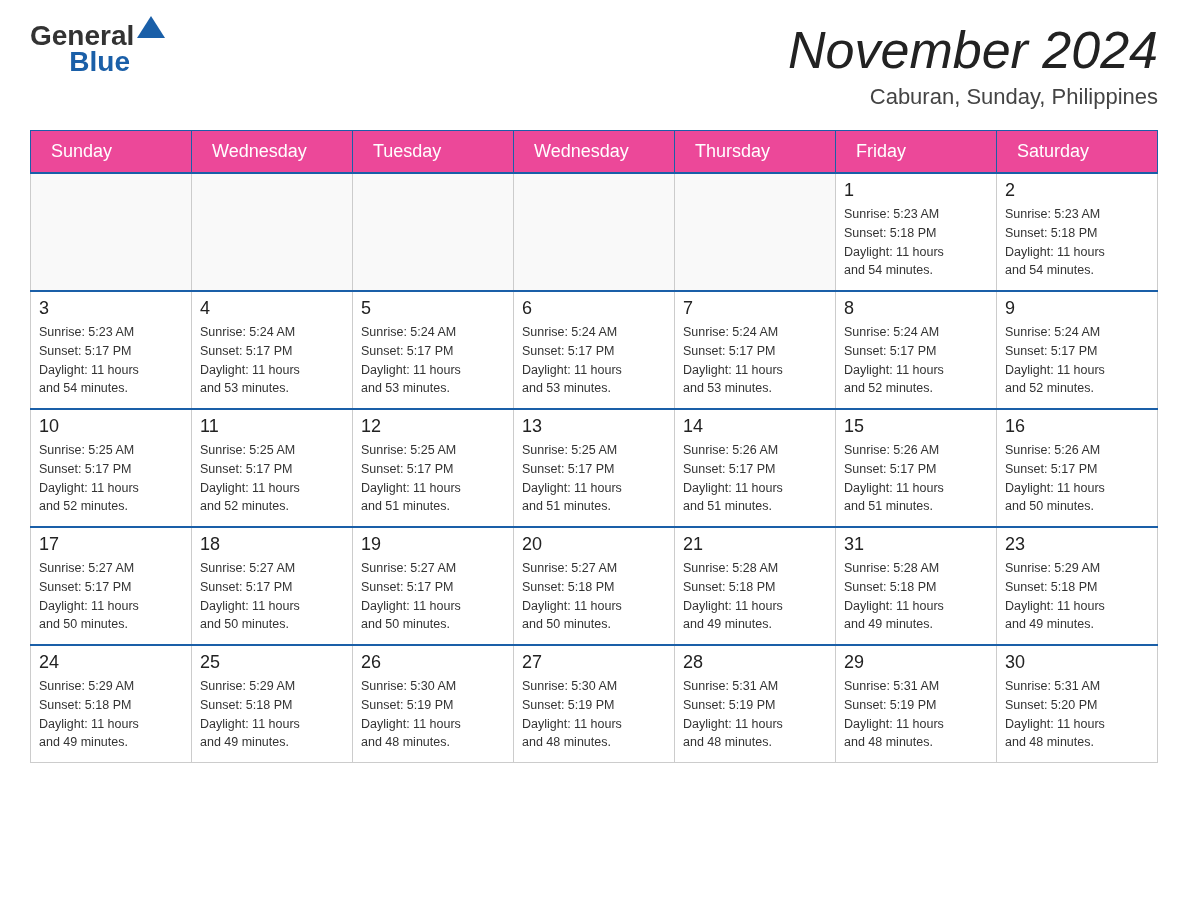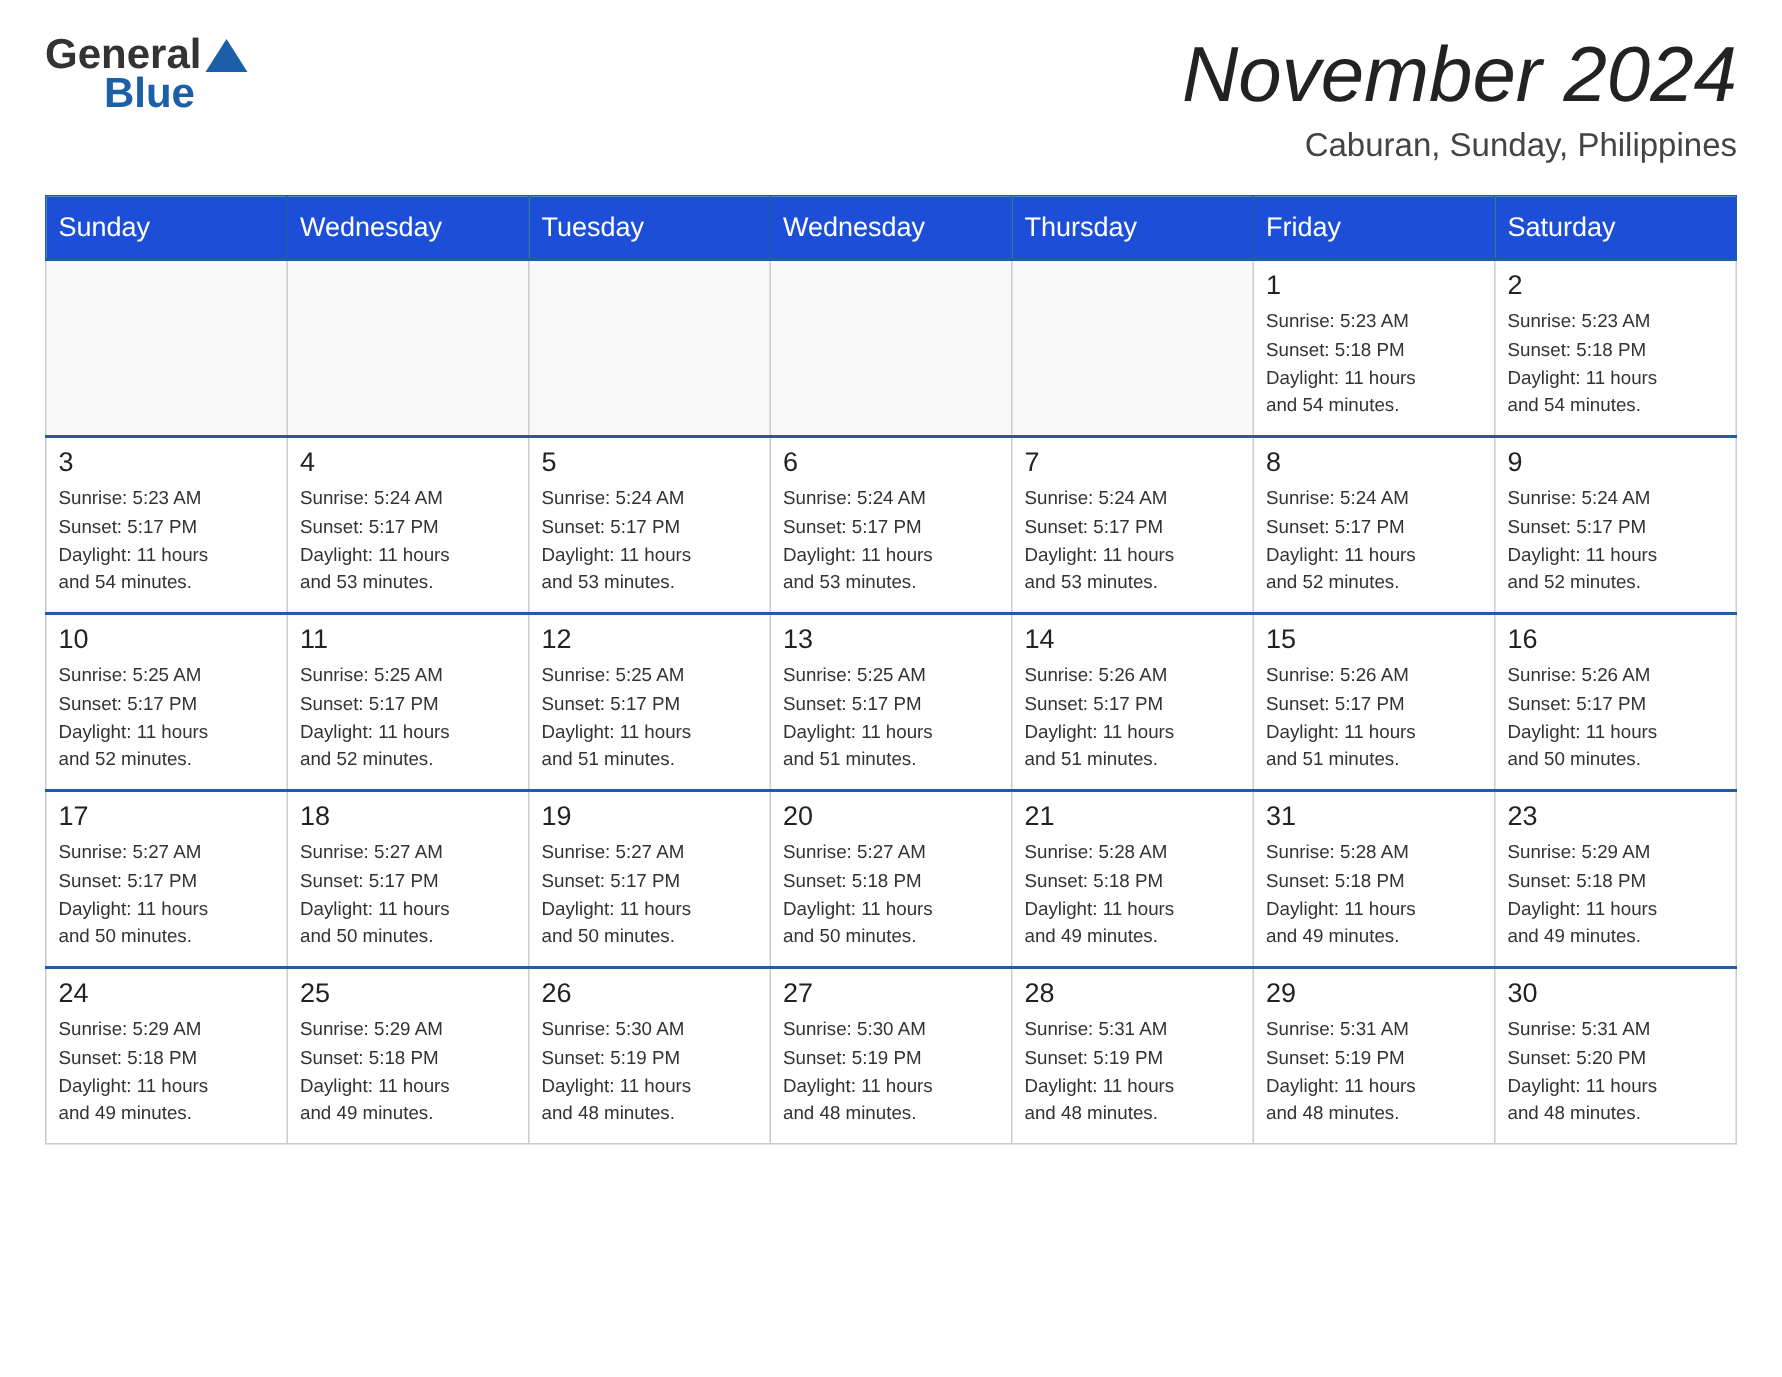--- a/index.html
+++ b/index.html
@@ -55,25 +55,25 @@
       font-size: 22px;
       color: #444;
       margin-top: 4px;
     }
     .calendar {
       width: 100%;
       border-collapse: collapse;
       border: 1px solid #999;
     }
     .calendar th {
-      background-color: #1d4ed8;
+      background-color: #ec4899;
       color: #ffffff;
       font-size: 18px;
       font-weight: normal;
-      padding: 10px 8px;
+      padding: 10px 20px;
       text-align: left;
       border: 1px solid #1a5fa8;
     }
     .calendar td {
       width: 14.28%;
       vertical-align: top;
       padding: 6px 8px 10px 8px;
       border: 1px solid #ccc;
       font-size: 13px;
       color: #333;
@@ -99,21 +99,21 @@
     }
     .empty-cell {
       background: #f9f9f9;
     }
     .logo-wrapper {
       display: flex;
       flex-direction: column;
     }
     .logo-top-row {
       display: flex;
-      align-items: flex-end;
+      align-items: flex-start;
     }
   </style>
 </head>
 <body>
 
 <div class="header">
   <div class="logo-wrapper">
     <div class="logo-top-row">
       <span class="logo-text-general">General</span>
       <span class="logo-triangle"></span>

